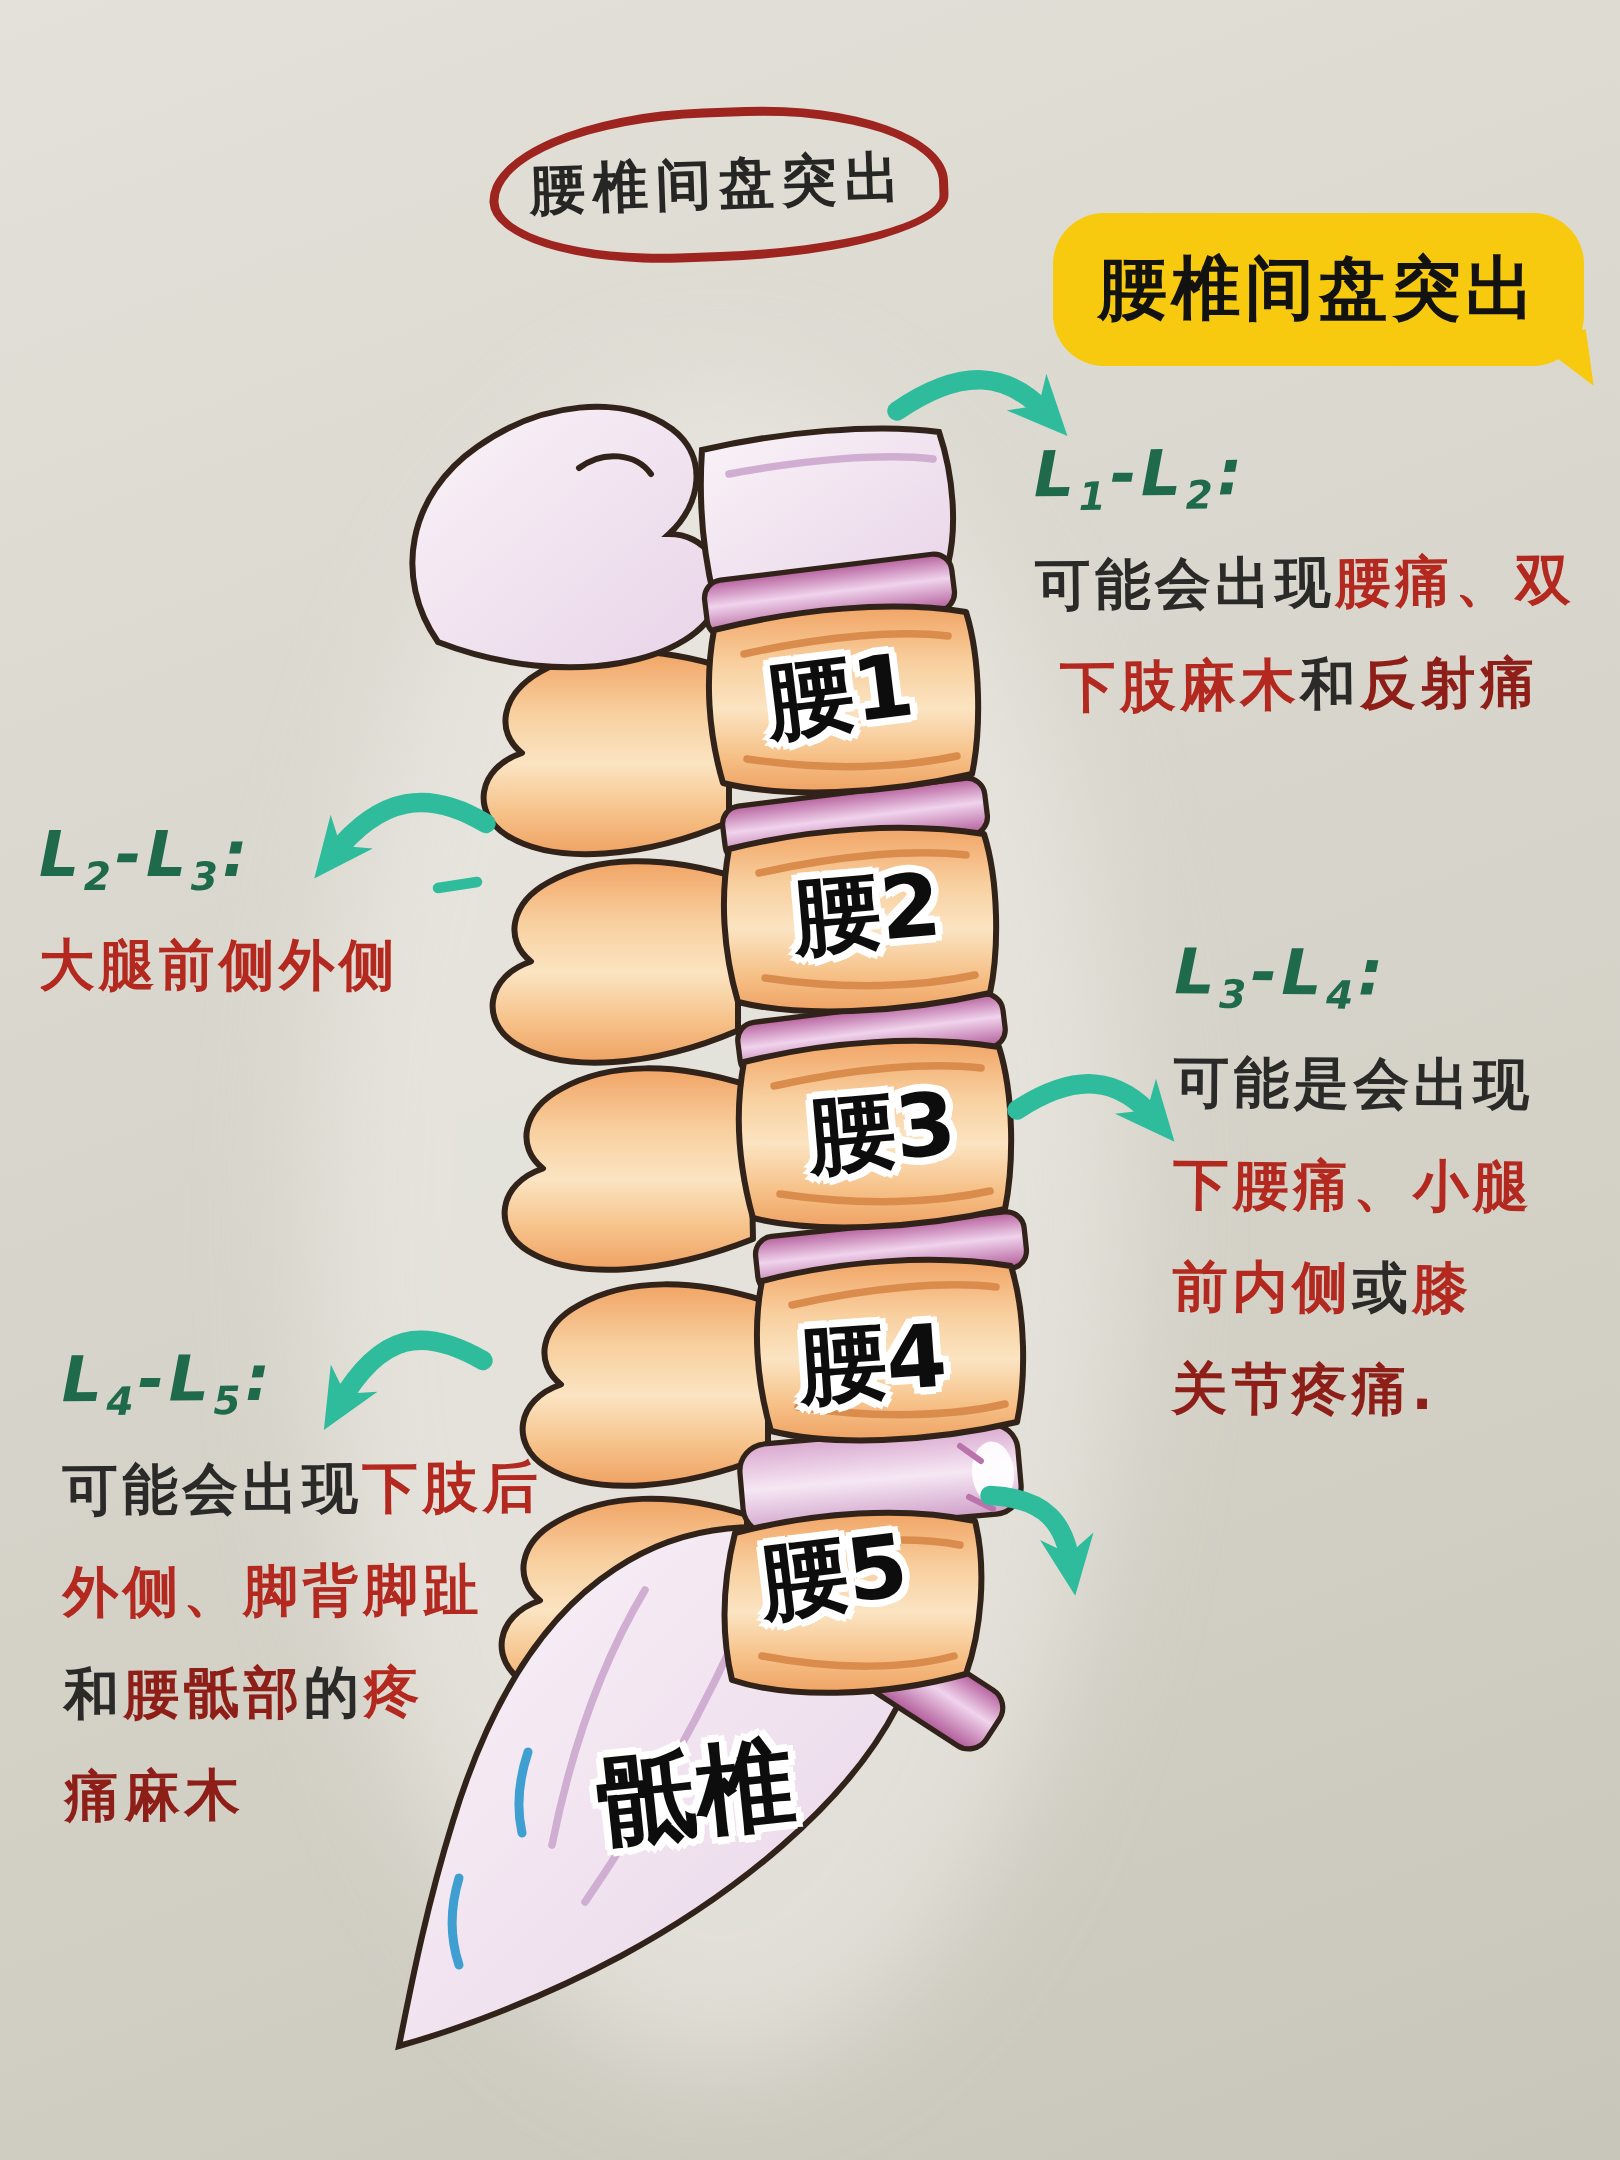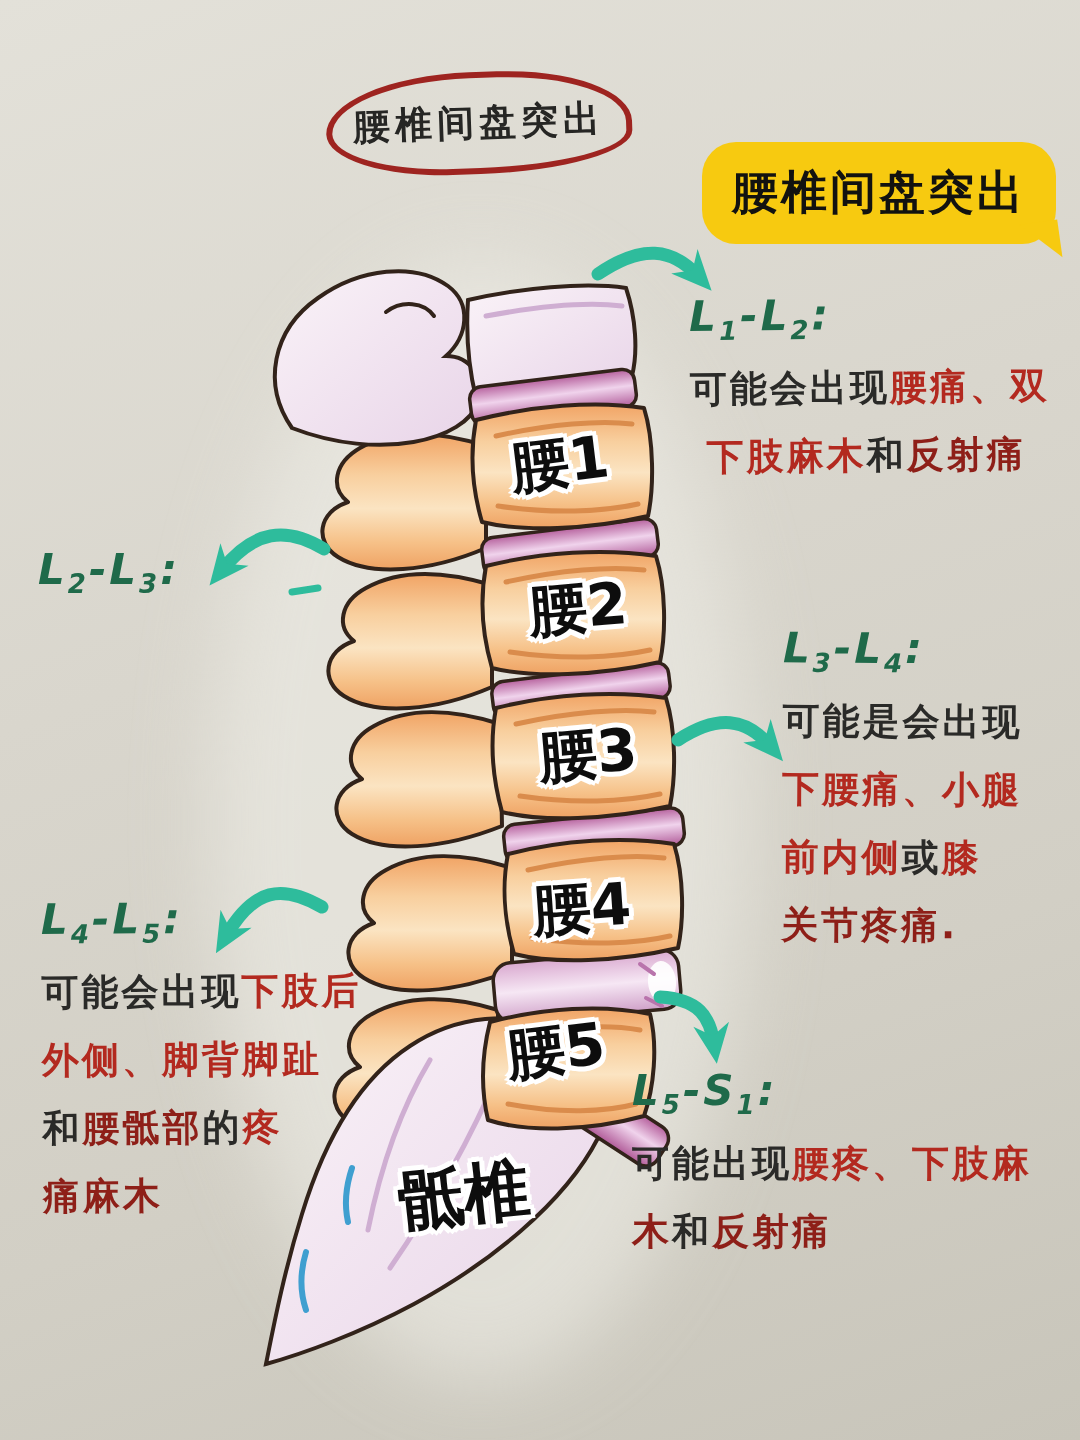--- a/index.html
+++ b/index.html
@@ -57,21 +57,21 @@
     color:var(--c-green-label);font-size:42px;font-weight:700;font-style:italic;
     letter-spacing:3px;margin-bottom:10px;white-space:nowrap;
   }
   .ann-label sub{font-size:0.62em;}
   .ann-line{font-size:37px;font-weight:600;letter-spacing:3px;line-height:68px;white-space:nowrap;}
   .seg-ink{color:var(--c-ink);}
   .seg-red{color:var(--c-red);}
   .seg-darkred{color:var(--c-darkred);}
   .ann-l1l2{left:690px;top:290px;transform:rotate(-0.6deg);}
   .ann-l1l2 .ann-line:nth-of-type(3){padding-left:16px;}
-  .ann-l2l3{left:38px;top:545px;}
+  .ann-l2l3{left:26px;top:545px;}
   .ann-l3l4{left:782px;top:624px;transform:rotate(0.4deg);}
   .ann-l4l5{left:42px;top:894px;transform:rotate(-0.4deg);}
   .ann-l5s1{left:632px;top:1066px;}
 </style>
 </head>
 <body>
 
 <div class="canvas">
 
   <svg class="layer" viewBox="0 0 1080 1440" aria-hidden="true">
@@ -193,34 +193,30 @@
   <div class="vlabel v5">腰5</div>
   <div class="vlabel vs">骶椎</div>
 
   <section class="ann ann-l1l2">
       <div class="ann-label">L<sub>1</sub>-L<sub>2</sub>:</div>
       <div class="ann-line"><span class="seg seg-ink">可能会出现</span><span class="seg seg-red">腰痛、双</span></div>
       <div class="ann-line"><span class="seg seg-red">下肢麻木</span><span class="seg seg-ink">和</span><span class="seg seg-darkred">反射痛</span></div>
     </section>
   <section class="ann ann-l2l3">
       <div class="ann-label">L<sub>2</sub>-L<sub>3</sub>:</div>
+      <div class="ann-line"><span class="seg seg-red">大腿前侧外侧</span></div>
     </section>
   <section class="ann ann-l3l4">
       <div class="ann-label">L<sub>3</sub>-L<sub>4</sub>:</div>
       <div class="ann-line"><span class="seg seg-ink">可能是会出现</span></div>
       <div class="ann-line"><span class="seg seg-red">下腰痛、小腿</span></div>
       <div class="ann-line"><span class="seg seg-red">前内侧</span><span class="seg seg-ink">或</span><span class="seg seg-red">膝</span></div>
       <div class="ann-line"><span class="seg seg-darkred">关节疼痛.</span></div>
     </section>
   <section class="ann ann-l4l5">
       <div class="ann-label">L<sub>4</sub>-L<sub>5</sub>:</div>
       <div class="ann-line"><span class="seg seg-ink">可能会出现</span><span class="seg seg-red">下肢后</span></div>
       <div class="ann-line"><span class="seg seg-red">外侧、脚背脚趾</span></div>
       <div class="ann-line"><span class="seg seg-ink">和</span><span class="seg seg-darkred">腰骶部</span><span class="seg seg-ink">的</span><span class="seg seg-red">疼</span></div>
       <div class="ann-line"><span class="seg seg-darkred">痛麻木</span></div>
     </section>
-  <section class="ann ann-l5s1">
-      <div class="ann-label">L<sub>5</sub>-S<sub>1</sub>:</div>
-      <div class="ann-line"><span class="seg seg-ink">可能出现</span><span class="seg seg-red">腰疼、下肢麻</span></div>
-      <div class="ann-line"><span class="seg seg-darkred">木</span><span class="seg seg-ink">和</span><span class="seg seg-darkred">反射痛</span></div>
-    </section>
 
 </div>
 
 </body></html>

